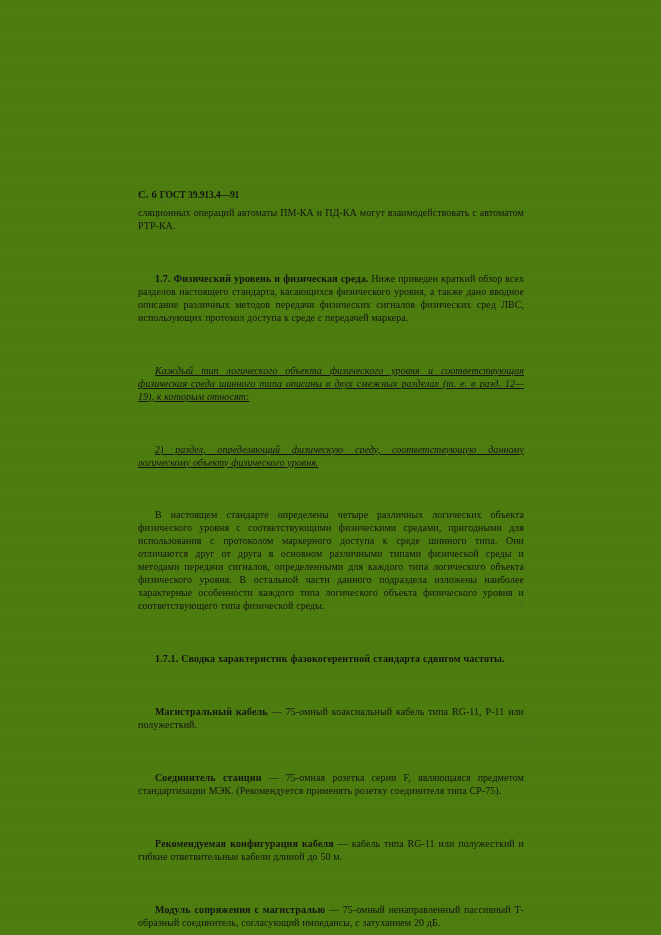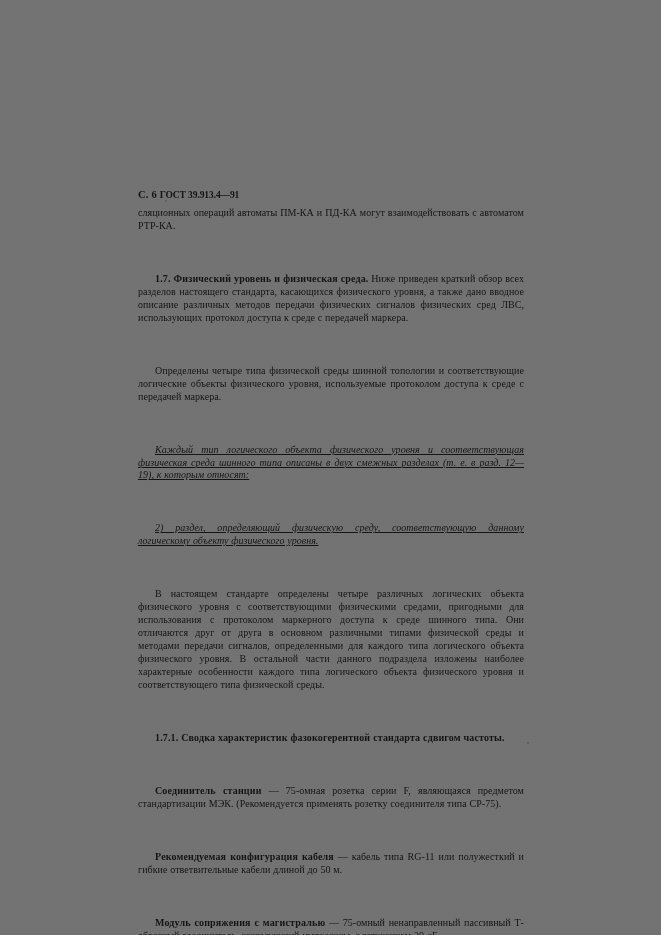--- a/index.html
+++ b/index.html
@@ -5,21 +5,21 @@
 <style>
   html, body {
     margin: 0;
     padding: 0;
     background: #ffffff;
   }
   .page {
     position: relative;
     width: 661px;
     height: 935px;
-    background: #737373;
+    background: #4d7c0f;
     overflow: hidden;
     font-family: "Liberation Serif", "DejaVu Serif", serif;
     color: #141414;
     -webkit-font-smoothing: none;
   }
 
   
   .page-header {
     position: absolute;
     left: 138px;
@@ -92,32 +92,32 @@
     <span class="folio">С. 6</span>
     <span class="std-no">ГОСТ 39.913.4—91</span>
   </div>
 
   <div class="textblock">
 
     <p class="para"><span>сляционных операций автоматы ПМ-КА и ПД-КА могут взаимодействовать с автоматом РТР-КА.</span></p>
 
     <p class="para indent"><span class="lead">1.7. Физический уровень и физическая среда.</span><span> Ниже приведен краткий обзор всех разделов настоящего стандарта, касающихся физического уровня, а также дано вводное описание различных методов передачи физических сигналов физических сред ЛВС, использующих протокол доступа к среде с передачей маркера.</span></p>
 
-    <p class="para indent"><span>Определены четыре типа физической среды шинной топологии и соответствующие логические объекты физического уровня, используемые протоколом доступа к среде с передачей маркера.</span></p>
 
     <p class="para indent ital"><span>Каждый тип логического объекта физического уровня и соответствующая физическая среда шинного типа описаны в двух смежных разделах (т. е. в разд. 12—19), к которым относят:</span></p>
 
 
     <p class="para indent ital"><span>2) раздел, определяющий физическую среду, соответствующую данному логическому объекту физического уровня.</span></p>
 
     <p class="para indent"><span>В настоящем стандарте определены четыре различных логических объекта физического уровня с соответствующими физическими средами, пригодными для использования с протоколом маркерного доступа к среде шинного типа. Они отличаются друг от друга в основном различными типами физической среды и методами передачи сигналов, определенными для каждого типа логического объекта физического уровня. В остальной части данного подраздела изложены наиболее характерные особенности каждого типа логического объекта физического уровня и соответствующего типа физической среды.</span></p>
 
     <p class="para indent"><span class="lead">1.7.1. Сводка характеристик фазокогерентной стандарта сдвигом частоты.</span></p>
 
 
+    <p class="para indent"><span class="lead">Магистральный кабель</span><span> — 75-омный коаксиальный кабель типа RG-11, Р-11 или полужесткий.</span></p>
 
     <p class="para indent"><span class="lead">Соединитель станции</span><span> — 75-омная розетка серии F, являющаяся предметом стандартизации МЭК. (Рекомендуется применять розетку соединителя типа СР-75).</span></p>
 
     <p class="para indent"><span class="lead">Рекомендуемая конфигурация кабеля</span><span> — кабель типа RG-11 или полужесткий и гибкие ответвительные кабели длиной до 50 м.</span></p>
 
     <p class="para indent"><span class="lead">Модуль сопряжения с магистралью</span><span> — 75-омный ненаправленный пассивный Т-образный соединитель, согласующий импедансы, с затуханием 20 дБ.</span></p>
 
 
     <p class="para indent tight"><span class="lead">Уровень передачи</span><span> — от +63 до +66 дБ (1 мВ; 75 Ом) [дБмВ]</span></p>
 

